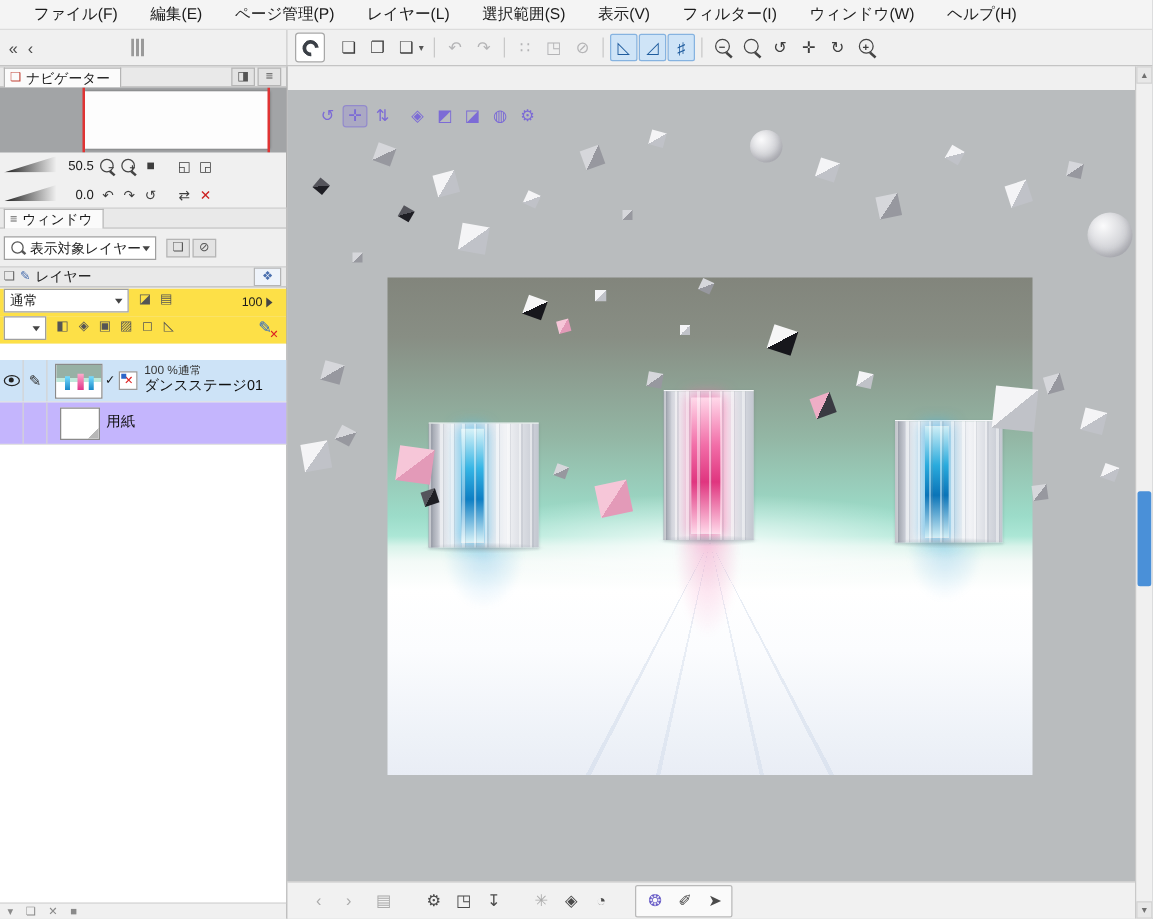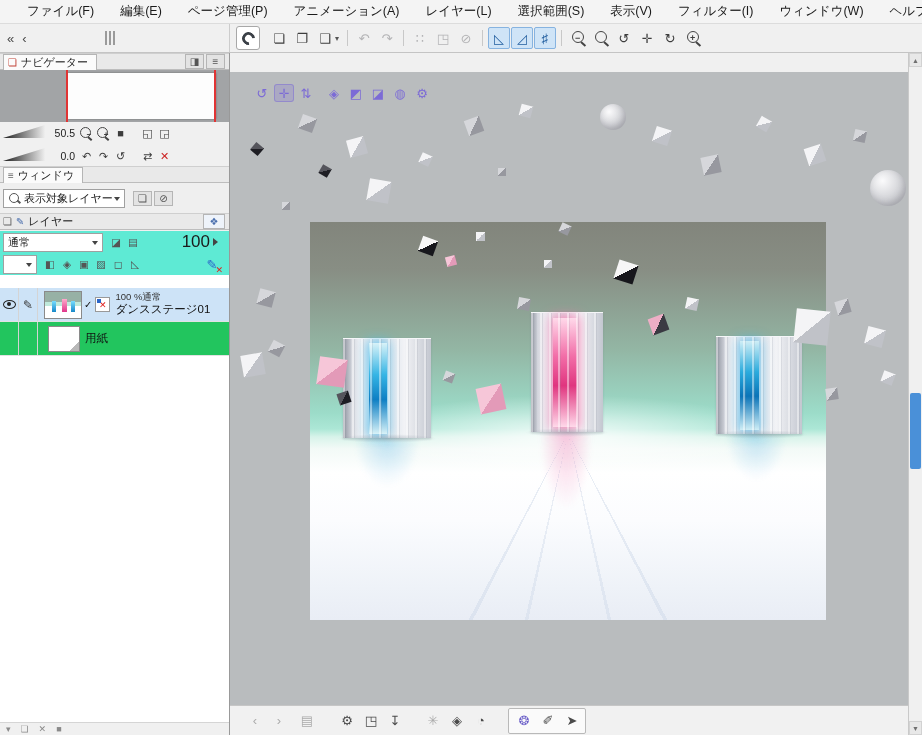--- a/index.html
+++ b/index.html
@@ -56,30 +56,30 @@
 
   .search-row{position:absolute;left:0;right:0;height:30px;display:flex;align-items:center;padding:0 3px;background:#efefef}
   .combo{background:#fff;border:1px solid #a0a0a0;height:19px;display:inline-flex;align-items:center;padding:0 4px;font-size:11px}
   .combo-label{white-space:nowrap;overflow:hidden}
   .carrow{margin-left:auto;width:0;height:0;border:3.5px solid transparent;border-top:4.5px solid #444;margin-top:4px}
   .cmag{position:relative;width:13px;height:13px;display:inline-block;margin-right:3px;flex:none}
   .cmag::before{content:"";position:absolute;left:1px;top:1px;width:8px;height:8px;border:1.4px solid #555;border-radius:50%}
   .cmag::after{content:"";position:absolute;left:9px;top:9px;width:4px;height:1.6px;background:#555;transform:rotate(42deg)}
   .sbtns{display:inline-flex;margin-left:6px}
 
-  .blend-row,.lock-row{position:absolute;left:0;right:0;height:22px;display:flex;align-items:center;padding:0 3px;background:#5eead4}
+  .blend-row,.lock-row{position:absolute;left:0;right:0;height:22px;display:flex;padding:0 3px;background:#fde047}
   .ni2{width:16px;height:16px;font-size:10.5px;color:#555;display:inline-flex;align-items:center;justify-content:center;margin-left:1px}
-  .opacity-box{margin-left:auto;margin-right:4px;display:flex;align-items:center;gap:3px;font-size:17px}
+  .opacity-box{margin-left:auto;margin-right:4px;display:flex;align-items:center;gap:3px;font-size:10px}
   .oparrow{width:0;height:0;border:4px solid transparent;border-left:5px solid #444}
   .penx{position:relative;width:20px;height:18px;margin-left:auto;margin-right:4px;display:inline-flex;align-items:center;justify-content:center}
   .penx-pen{color:#2b66c9;font-size:13px}
   .penx-x{position:absolute;right:-1px;bottom:-2px;color:#d22;font-size:9px;font-weight:700}
 
   .layer-list{position:absolute;left:0;right:0;background:#fff}
-  .lrow{position:absolute;left:0;right:0;height:34px;display:flex;align-items:center;border-bottom:1px solid #e2e2e2;background:#22c55e}
+  .lrow{position:absolute;left:0;right:0;height:34px;display:flex;align-items:center;border-bottom:1px solid #e2e2e2;background:#c4b5fd}
   .lrow.sel{background:#cde3f7}
   .lc1,.lc2{width:19px;height:100%;display:flex;align-items:center;justify-content:center;border-right:1px solid #d4d4d4;flex:none}
   .eye{width:13px;height:9px;border:1.4px solid #222;border-radius:50%;position:relative;display:inline-block}
   .eye::after{content:"";position:absolute;left:3px;top:1px;width:4px;height:4px;background:#222;border-radius:50%}
   .lpen{font-size:12px;color:#333}
   .lthumb{position:relative;width:38px;height:28px;background:#fff;border:1px solid #8a8a8a;margin-left:6px;overflow:hidden;flex:none}
   .th-sky{position:absolute;inset:0;background:linear-gradient(180deg,#97b1a5 0 40%,#bfe9db 40% 52%,#ffffff 52%)}
   .th-p1{position:absolute;left:7px;top:9px;width:4px;height:11px;background:linear-gradient(180deg,#77ddff,#1888c8)}
   .th-p2{position:absolute;left:17px;top:7px;width:5px;height:13px;background:linear-gradient(180deg,#ffaacc,#e0368a)}
   .th-p3{position:absolute;right:6px;top:9px;width:4px;height:11px;background:linear-gradient(180deg,#77ddff,#1888c8)}
@@ -129,21 +129,20 @@
   .scroll-arrow{position:absolute;left:0;width:13px;height:14px;display:flex;align-items:center;justify-content:center;font-size:7px;color:#707070;background:#e8e8e8;border:1px solid #d2d2d2}
   .scroll-thumb{position:absolute;left:1px;width:11px;top:340px;height:76px;background:#4a90d8;border-radius:2px}
 </style>
 </head>
 <body>
 
 <div id="menubar">
     <span class="menu-item">ファイル(F)</span>
     <span class="menu-item">編集(E)</span>
     <span class="menu-item">ページ管理(P)</span>
-    <span class="menu-item">アニメーション(A)</span>
     <span class="menu-item">レイヤー(L)</span>
     <span class="menu-item">選択範囲(S)</span>
     <span class="menu-item">表示(V)</span>
     <span class="menu-item">フィルター(I)</span>
     <span class="menu-item">ウィンドウ(W)</span>
     <span class="menu-item">ヘルプ(H)</span>
   </div>
 
 <div id="toolbar">
   <div id="dock-strip">

